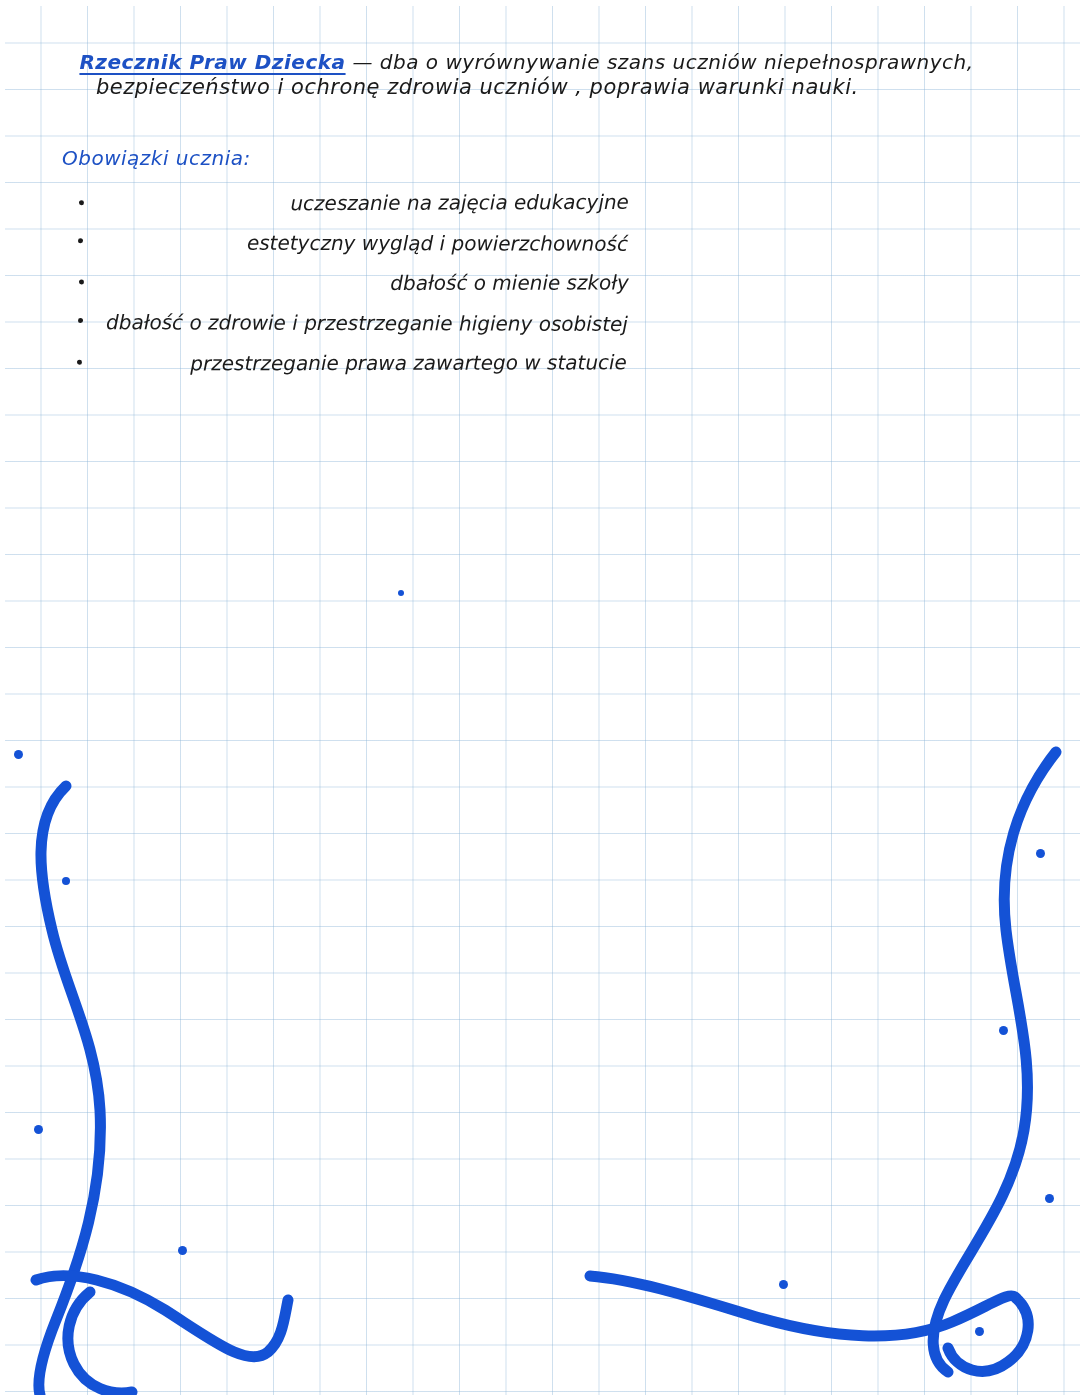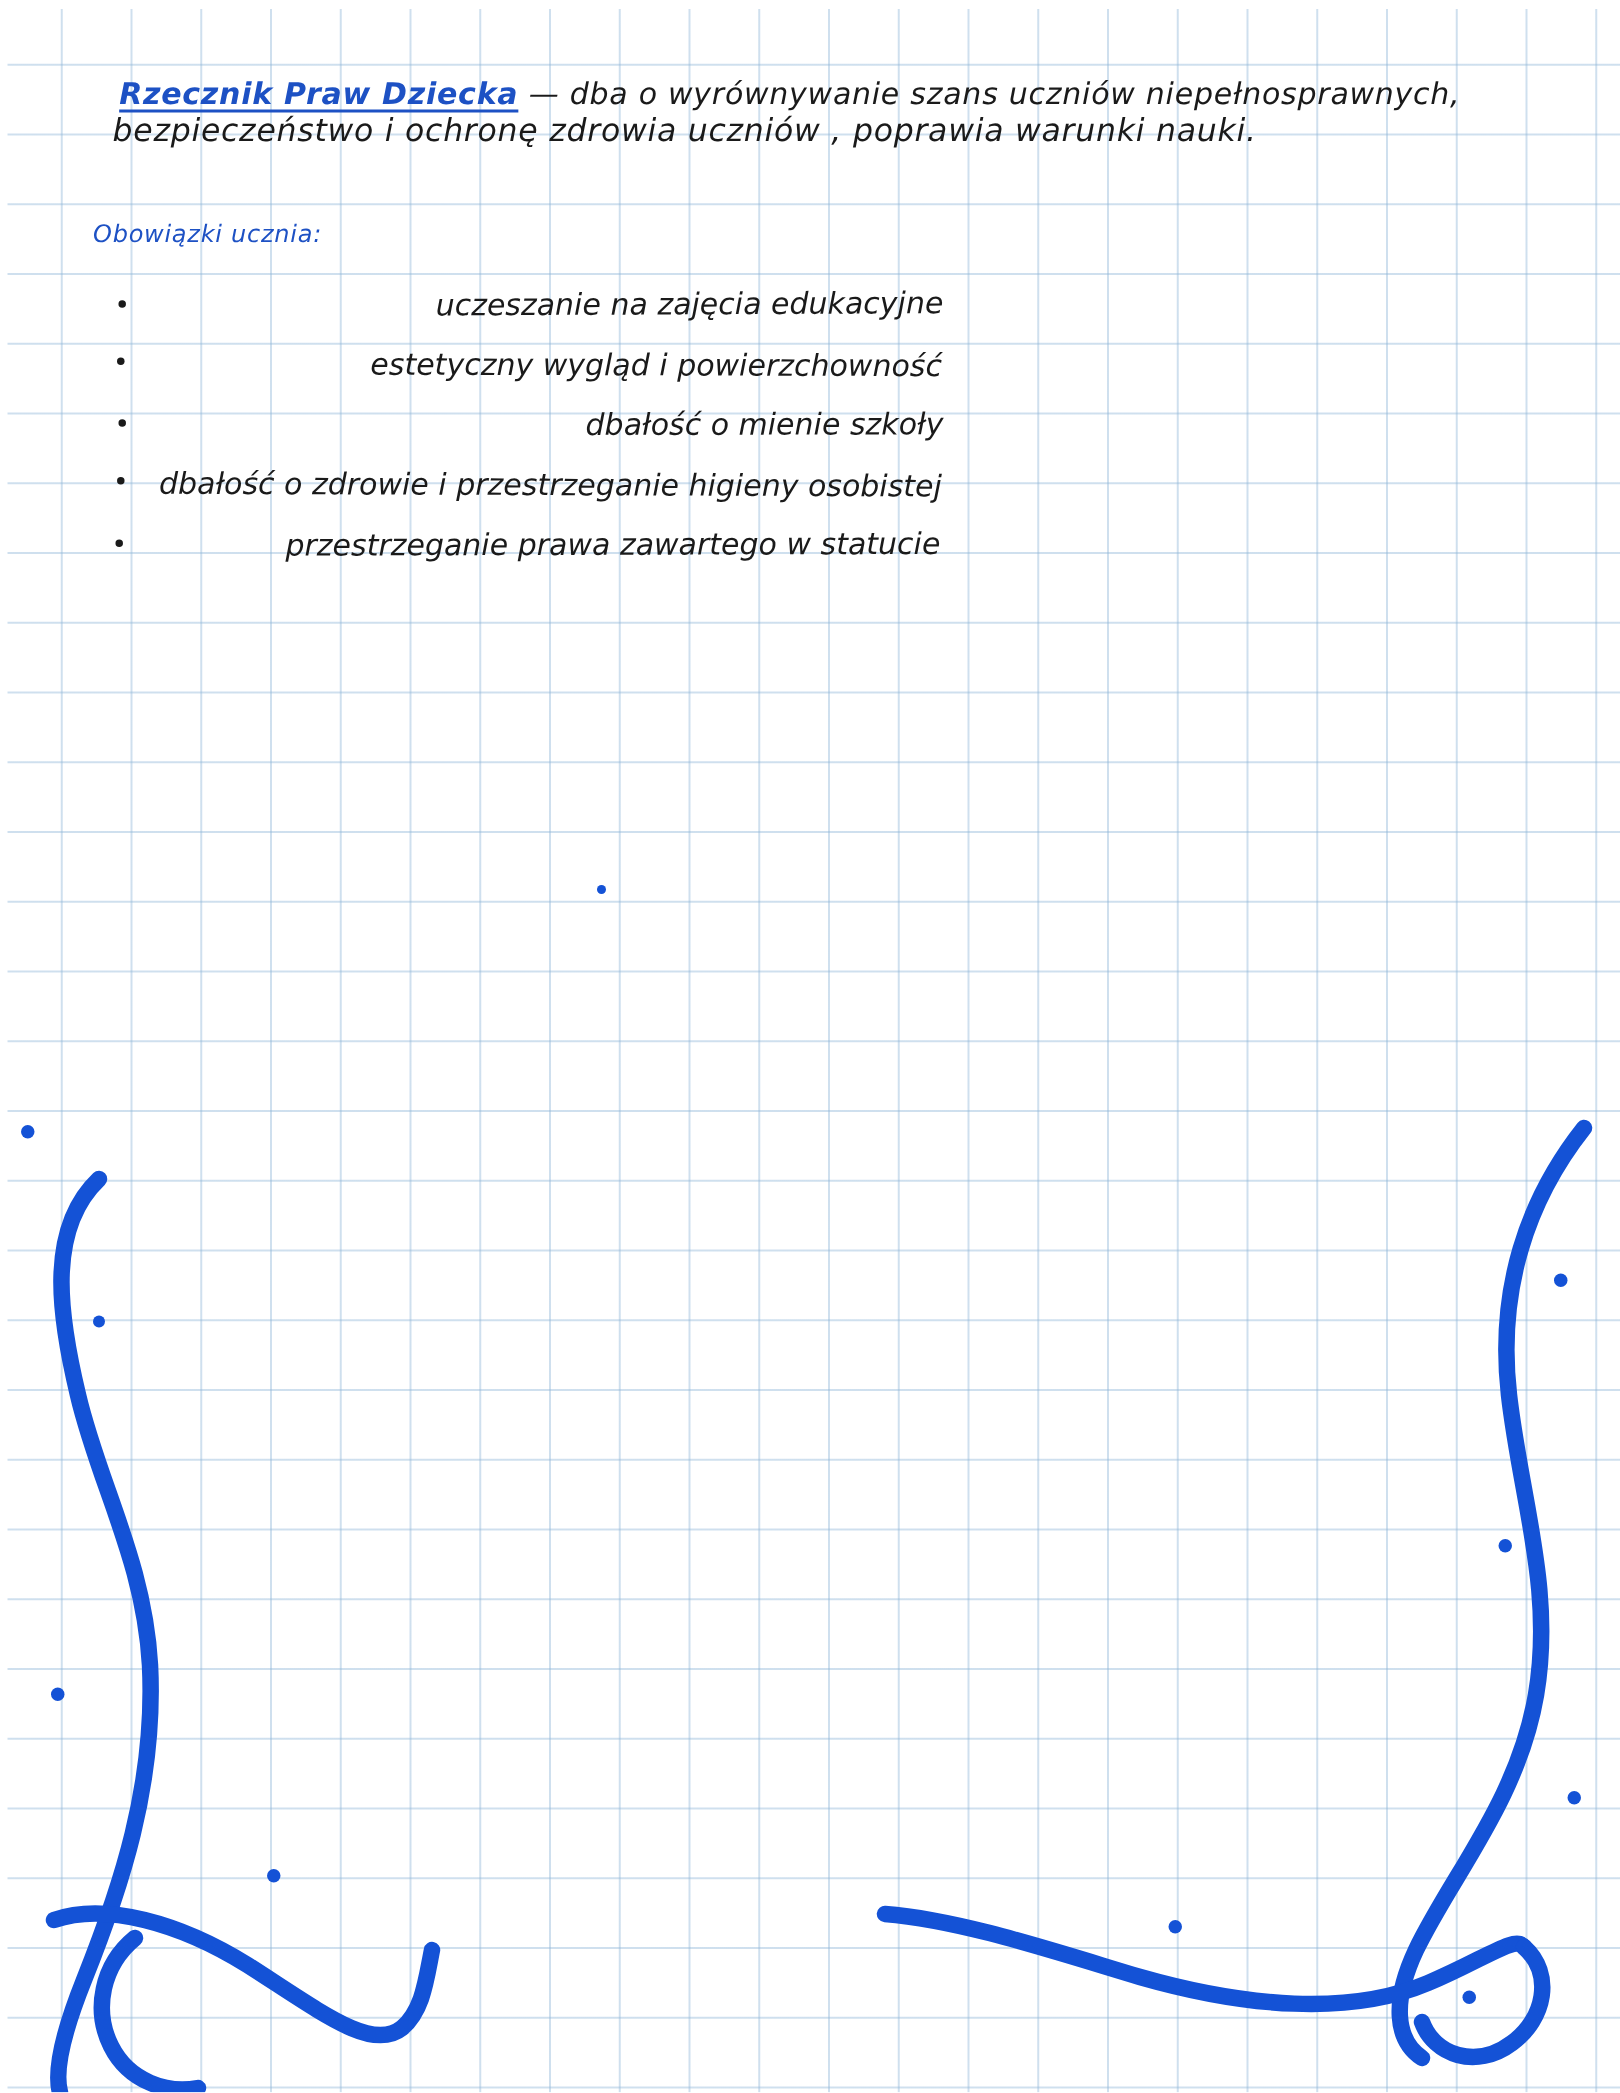--- a/index.html
+++ b/index.html
@@ -59,27 +59,27 @@
     text-decoration: underline;
     text-underline-offset: 4px;
     text-decoration-thickness: 1.5px;
   }
   .heading-rest {
     color: #1a1a1a;
     font-weight: 400;
   }
   .heading-line2 {
     top: 75px;
-    left: 75px;
+    left: 96px;
     font-size: 21px;
   }
   .subheading {
     top: 146px;
     left: 62px;
-    font-size: 16px;
+    font-size: 20px;
     color: #1d51c4;
     font-weight: 500;
   }
   .list {
     position: absolute;
     top: 190px;
     left: 70px;
     margin: 0;
     padding: 0;
     list-style: none;

